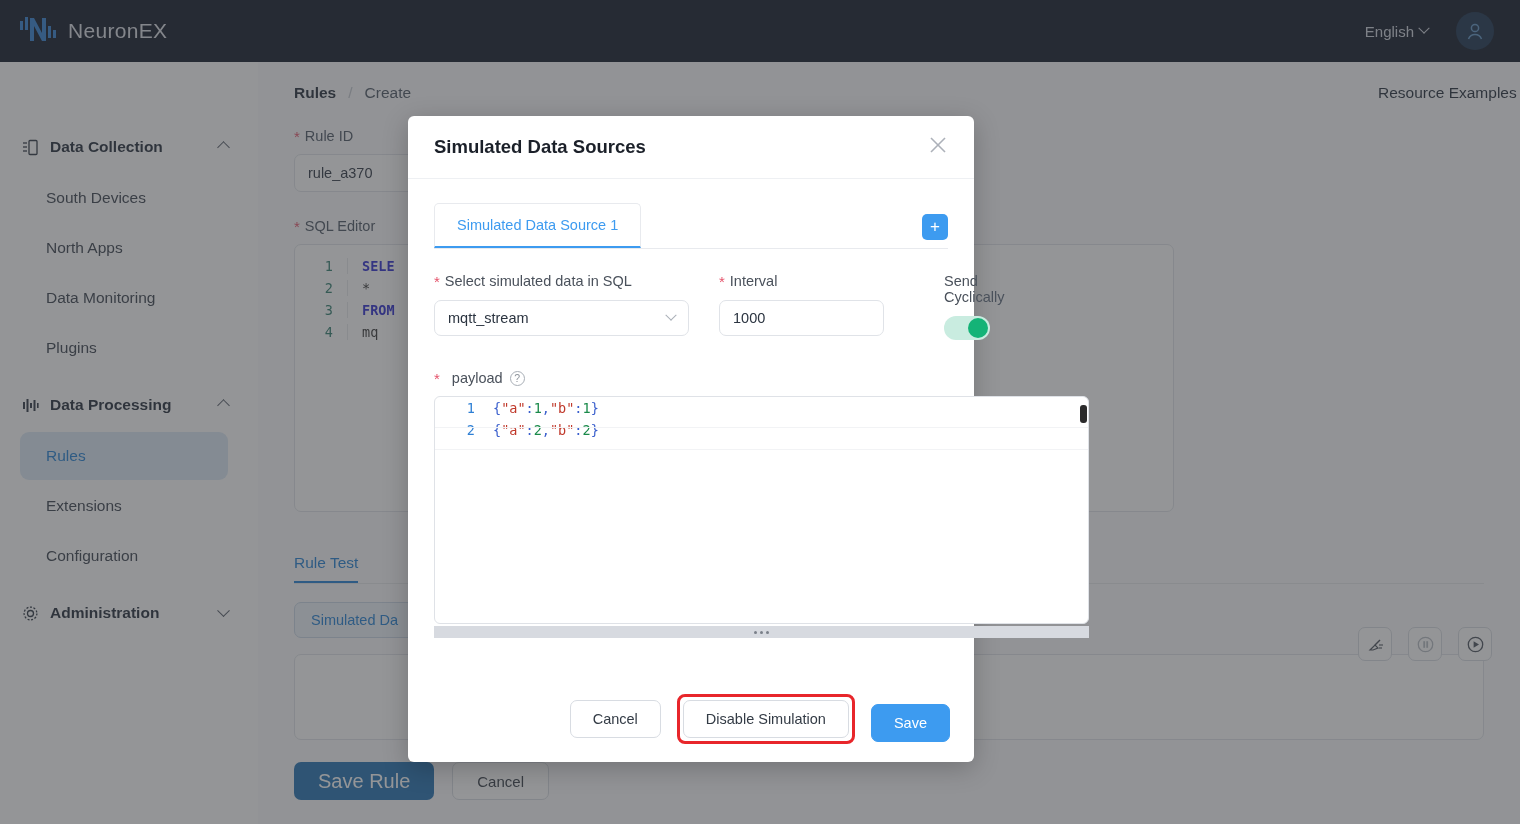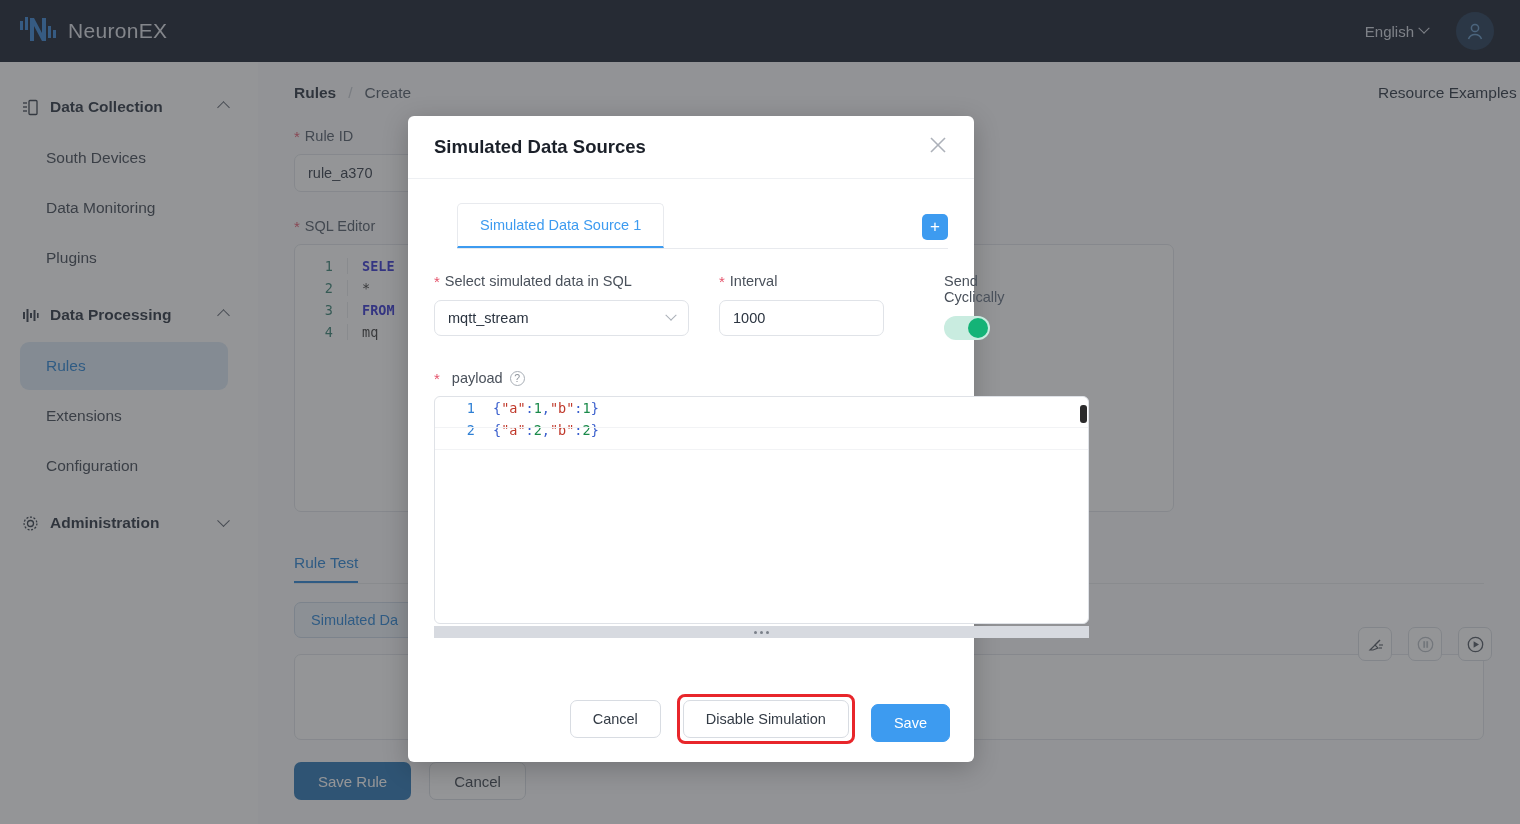--- a/index.html
+++ b/index.html
@@ -33,21 +33,21 @@
   }
   .avatar {
     width: 38px; height: 38px; border-radius: 50%;
     background: #17304d; display: flex; align-items: center; justify-content: center;
     cursor: pointer;
   }
 
   
   .sidebar {
     position: absolute; top: 62px; left: 0; width: 258px; height: 762px;
-    background: #ffffff; padding-top: 26px;
+    background: #ffffff; padding-top: 66px;
   }
   .nav-group {
     display: flex; align-items: center; height: 38px;
     padding-left: 20px; color: #1f2937; font-size: 15.5px; font-weight: bold;
     margin-bottom: 8px; cursor: pointer;
   }
   .nav-group .g-icon { width: 20px; margin-right: 10px; display:flex; align-items:center; justify-content:center; }
   .nav-group .g-chev {
     margin-left: auto; margin-right: 30px; width: 9px; height: 9px;
     border-top: 1.7px solid #555d68; border-left: 1.7px solid #555d68;
@@ -100,21 +100,21 @@
     background: #eef4fa; color: #1f7fd4; font-size: 14.5px;
     display: inline-flex; align-items: center; padding: 0 16px; cursor: pointer;
   }
   .bigpanel {
     margin-top: 16px; width: 1190px; height: 86px;
     border: 1px solid #e0e3e8; border-radius: 7px; background: #fff;
   }
   .btnrow { margin-top: 22px; display: flex; gap: 18px; }
   .btn-primary {
     height: 38px; padding: 3px 24px; border-radius: 7px; background: #1f6fb2; color: #fff;
-    font-size: 15px; display: inline-flex; align-items: center; border: none; cursor: pointer;
+    font-size: 20px; display: inline-flex; align-items: center; border: none; cursor: pointer;
   }
   .btn-plain {
     height: 38px; padding: 0 24px; border-radius: 7px; background: #fff; color: #333b45;
     font-size: 15px; display: inline-flex; align-items: center;
     border: 1px solid #d8dce2; cursor: pointer;
   }
   .res-ex {
     position: absolute; left: 1120px; top: 22px; font-size: 15.5px; color: #1f2937;
   }
   .iconbtns { position: absolute; right: 28px; top: 565px; display: flex; gap: 16px; }
@@ -134,21 +134,21 @@
     display: flex; flex-direction: column;
   }
   .modal-head {
     height: 63px; border-bottom: 1px solid #eef0f3;
     display: flex; align-items: center; padding: 0 26px;
   }
   .modal-title { font-size: 18.5px; color: #1b2029; font-weight: bold; }
   .modal-close { margin-left: auto; cursor: pointer; opacity: .55; }
 
   .modal-body { flex: 1; padding: 24px 26px 0 26px; }
-  .tabbar { display: flex; align-items: flex-end; border-bottom: 1px solid #e8eaee; height: 46px; margin-left: 23px; }
+  .tabbar { display: flex; align-items: flex-end; border-bottom: 1px solid #e8eaee; height: 46px; }
   .dtab {
     height: 45px; padding: 0 22px; display: flex; align-items: center;
     font-size: 14.5px; color: #3d9bf0; background: #fff;
     border: 1px solid #e8eaee; border-bottom: 2px solid #3d9bf0;
     border-radius: 5px 5px 0 0; cursor: pointer;
   }
   .addtab {
     margin-left: auto; width: 26px; height: 26px; border-radius: 5px;
     background: #3d9bf0; color: #fff; display: flex; align-items: center;
     justify-content: center; font-size: 17px; cursor: pointer; margin-bottom: 8px;
@@ -263,20 +263,23 @@
           <line x1="1" y1="4" x2="5" y2="4" stroke="#2b3440" stroke-width="1.3"></line>
           <line x1="1" y1="8" x2="5" y2="8" stroke="#2b3440" stroke-width="1.3"></line>
           <line x1="1" y1="12" x2="5" y2="12" stroke="#2b3440" stroke-width="1.3"></line>
         </svg>
       </span>
       <span>Data Collection</span>
       <span class="g-chev"></span>
     </div>
     <div class="nav-item">
       <span>South Devices</span>
+    </div>
+    <div class="nav-item">
+      <span>North Apps</span>
     </div>
     <div class="nav-item">
       <span>Data Monitoring</span>
     </div>
     <div class="nav-item">
       <span>Plugins</span>
     </div>
 
     <div class="nav-group" style="margin-top:14px;">
       <span class="g-icon">

